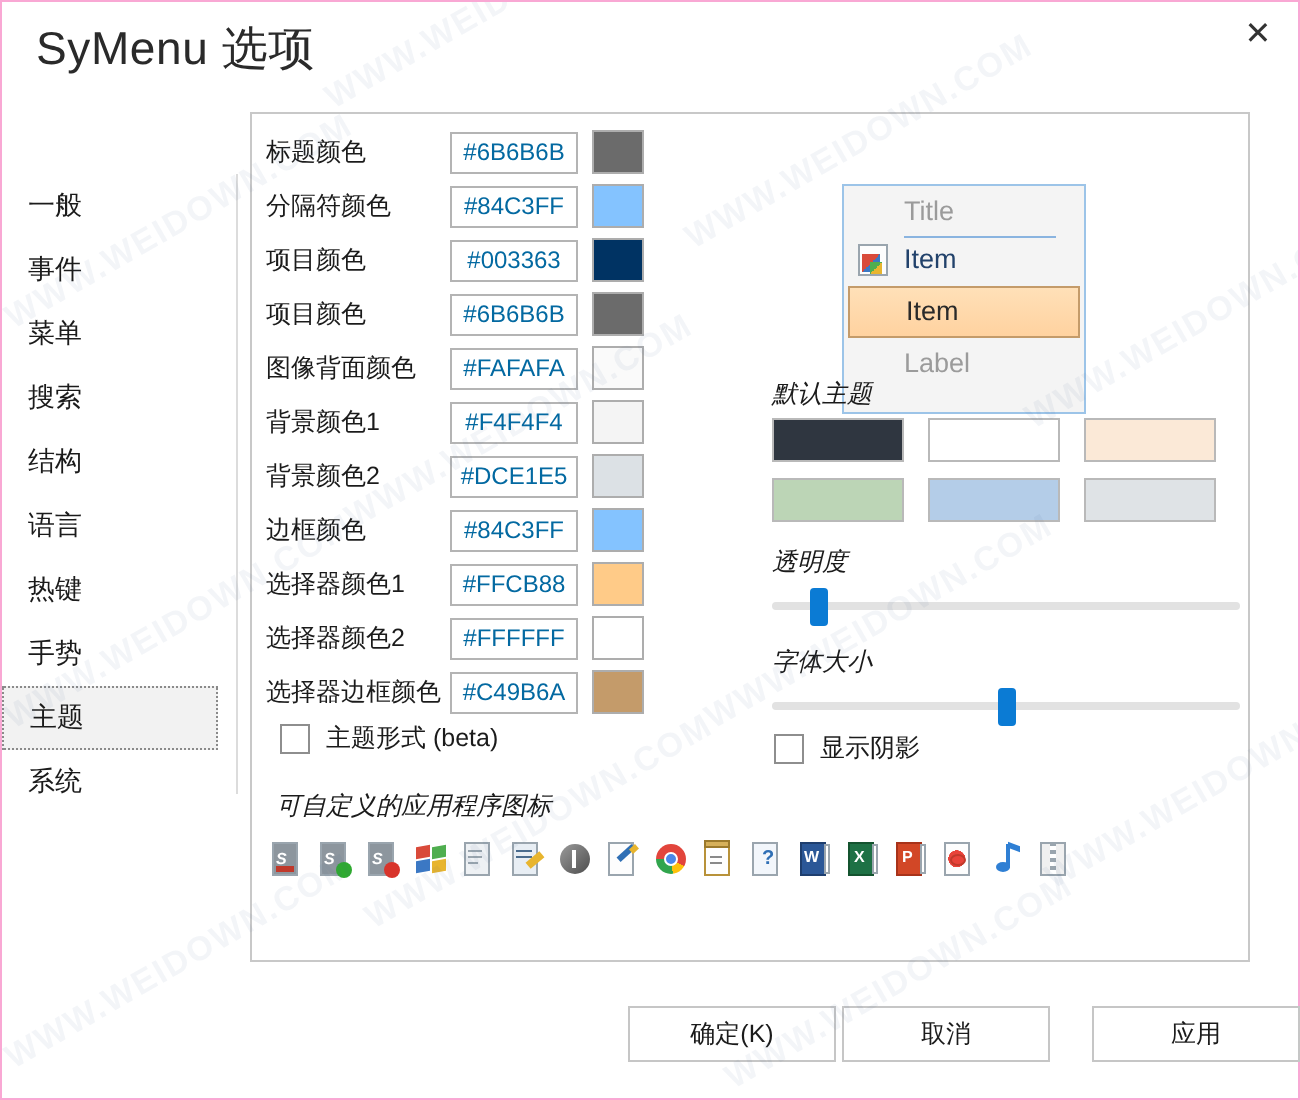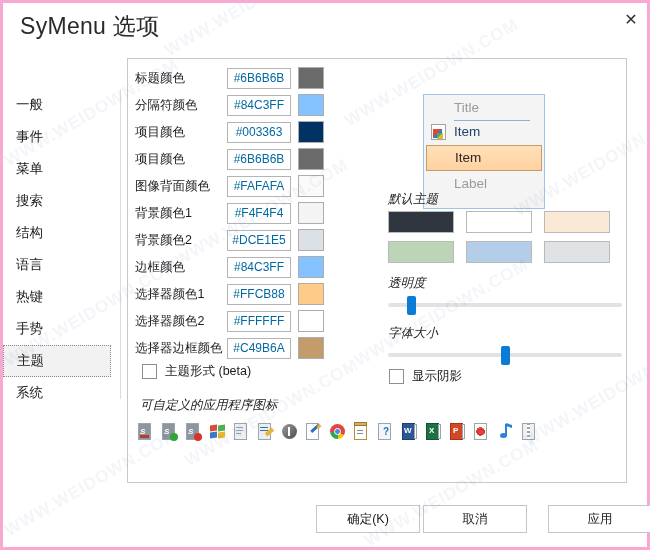--- a/index.html
+++ b/index.html
@@ -7,21 +7,21 @@
   body {
     width: 650px; height: 550px;
     background: #ffffff;
     font-family: "Liberation Sans", "DejaVu Sans", sans-serif;
     color: #1b1b1b;
     overflow: hidden;
     position: relative;
   }
   .window {
     position: absolute; inset: 0;
-    border: 3px solid #f9a8d4;
+    border: 1px solid #f9a8d4;
     background: #fff;
   }
   
   .wm-layer { position:absolute; inset:0; pointer-events:none; z-index:40; overflow:hidden; }
   .wm {
     position:absolute;
     font-family:"Liberation Sans", sans-serif;
     font-size:17px; font-weight:700; letter-spacing:1px;
     color:rgba(70,110,150,0.065);
     transform:rotate(-30deg);

